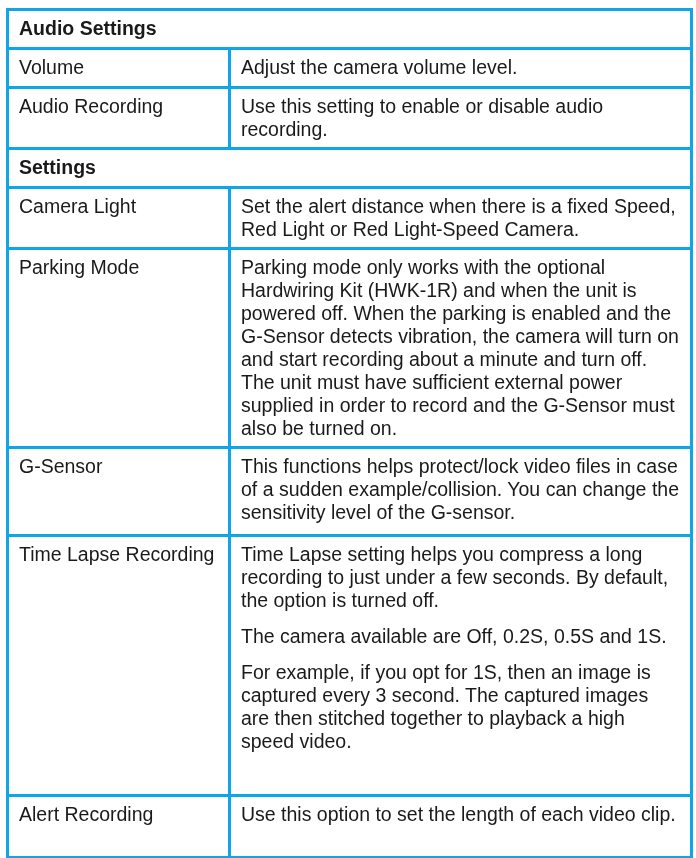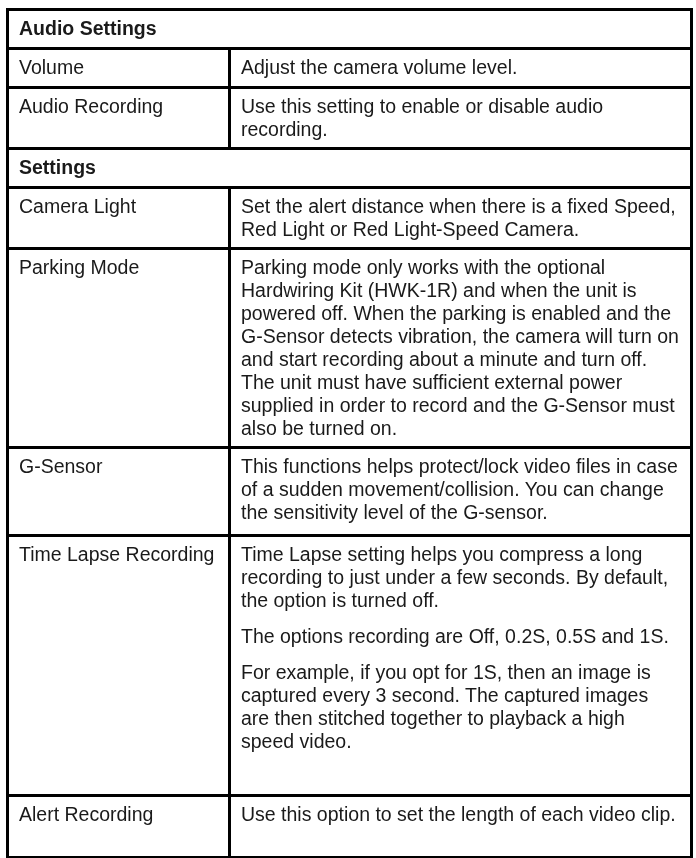--- a/index.html
+++ b/index.html
@@ -4,21 +4,21 @@
   <style>
     html, body { margin: 0; padding: 0; background: #ffffff; }
     body { width: 696px; height: 858px; position: relative; overflow: hidden;
            font-family: "Liberation Sans", "DejaVu Sans", sans-serif; color: #1a1a1a; }
     table.settings {
       position: absolute; left: 6px; top: 8px; width: 687px;
       border-collapse: collapse; table-layout: fixed;
       font-size: 19.5px; line-height: 23px;
     }
     table.settings td {
-      border: 3px solid #000000;
+      border: 3px solid #0ea5e9;
       vertical-align: top;
       padding: 6px 10px 6px 10px;
       margin-top: 12px;
     }
     td.section { font-weight: bold; padding-top: 9px; padding-bottom: 7px; }
     td.label { width: 200px; }
     td.desc p { margin: 0; }
     td.desc p + p { margin-top: 13px; }
     td.middle { vertical-align: middle; }
     tr.h-section td { height: 24px; }
@@ -58,28 +58,28 @@
     </tr>
     <tr style="height:196px">
       <td class="label">Parking Mode</td>
       <td class="desc">
         <p>Parking mode only works with the optional Hardwiring Kit (HWK-1R) and when the unit is powered off. When the parking is enabled and the G-Sensor detects vibration, the camera will turn on and start recording about a minute and turn off. The unit must have sufficient external power supplied in order to record and the G-Sensor must also be turned on.</p>
       </td>
     </tr>
     <tr style="height:88px">
       <td class="label">G-Sensor</td>
       <td class="desc">
-        <p>This functions helps protect/lock video files in case of a sudden movement/collision. You can change the sensitivity level of the G-sensor.</p>
+        <p>This functions helps protect/lock video files in case of a sudden example/collision. You can change the sensitivity level of the G-sensor.</p>
       </td>
     </tr>
     <tr style="height:260px">
       <td class="label middle">Time Lapse Recording</td>
       <td class="desc">
         <p>Time Lapse setting helps you compress a long recording to just under a few seconds. By default, the option is turned off.</p>
-        <p>The options recording are Off, 0.2S, 0.5S and 1S.</p>
+        <p>The camera available are Off, 0.2S, 0.5S and 1S.</p>
         <p>For example, if you opt for 1S, then an image is captured every 3 second. The captured images are then stitched together to playback a high speed video.</p>
       </td>
     </tr>
     <tr style="height:62px">
       <td class="label">Alert Recording</td>
       <td class="desc">
         <p>Use this option to set the length of each video clip.</p>
       </td>
     </tr>
   </tbody>

